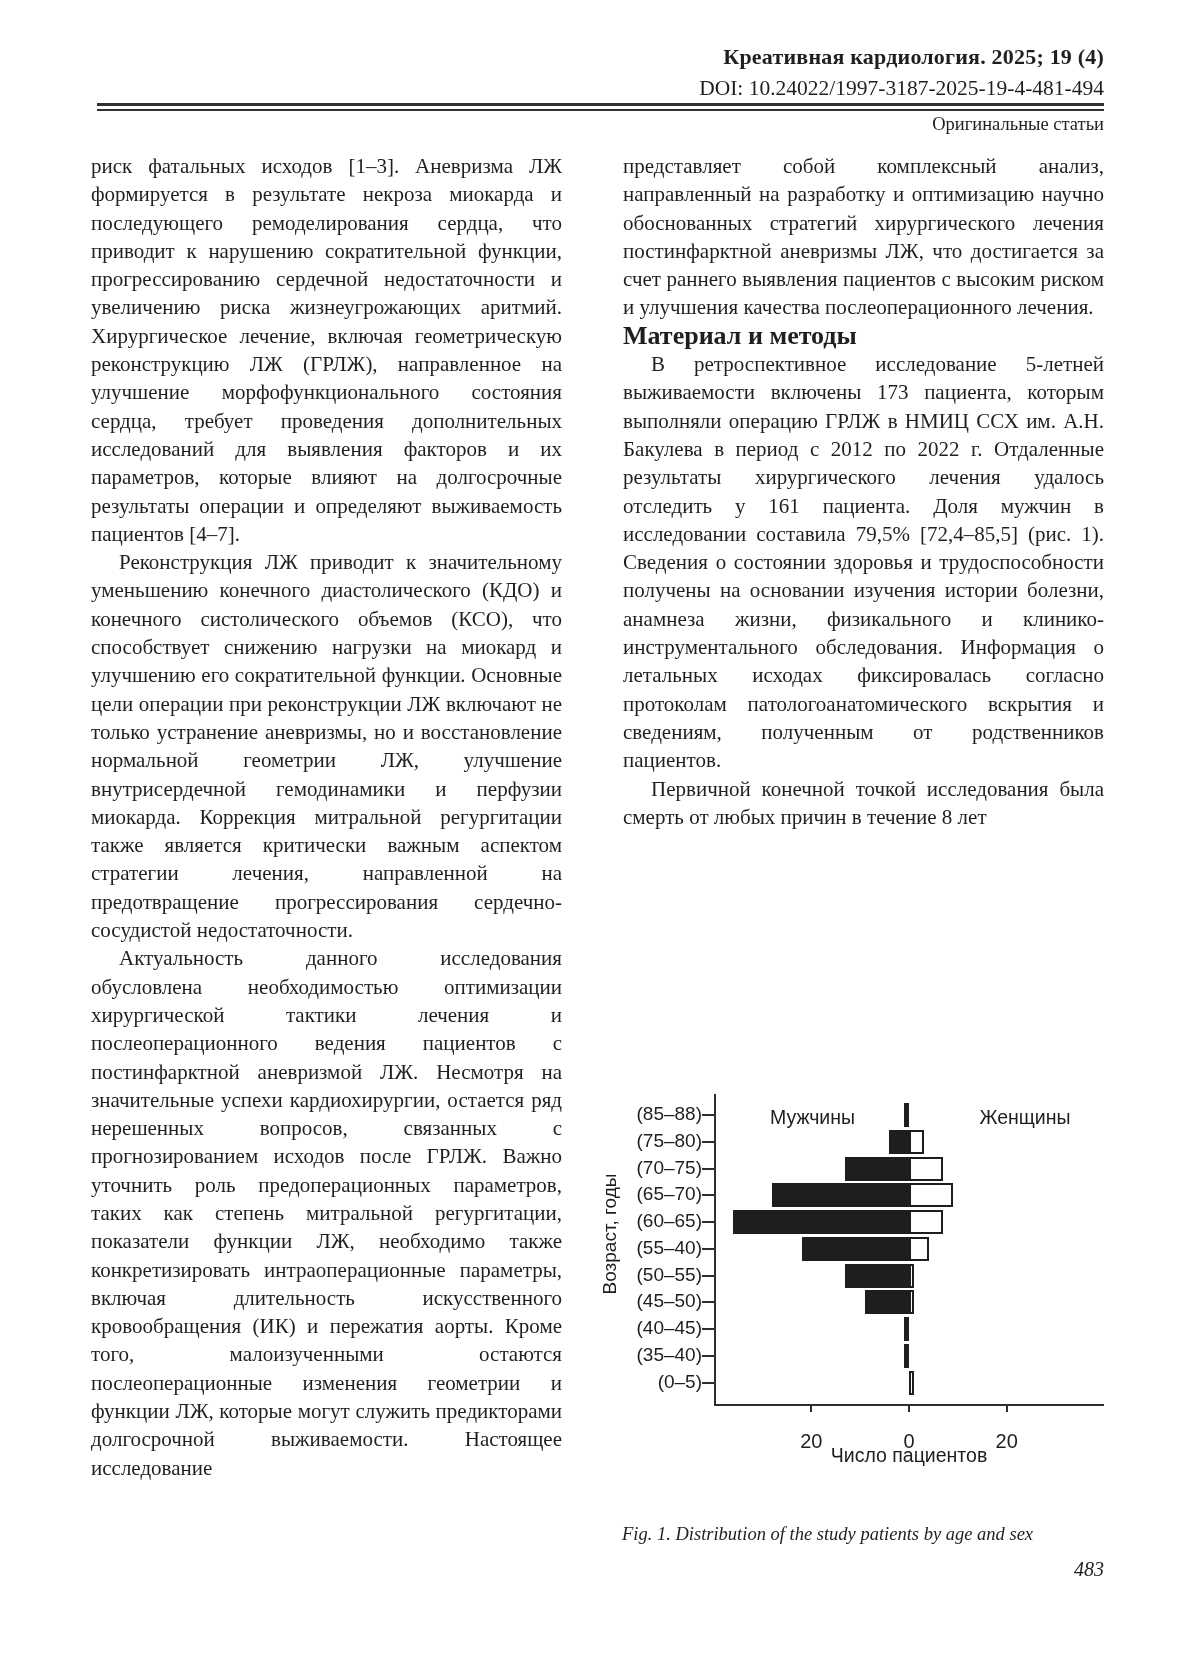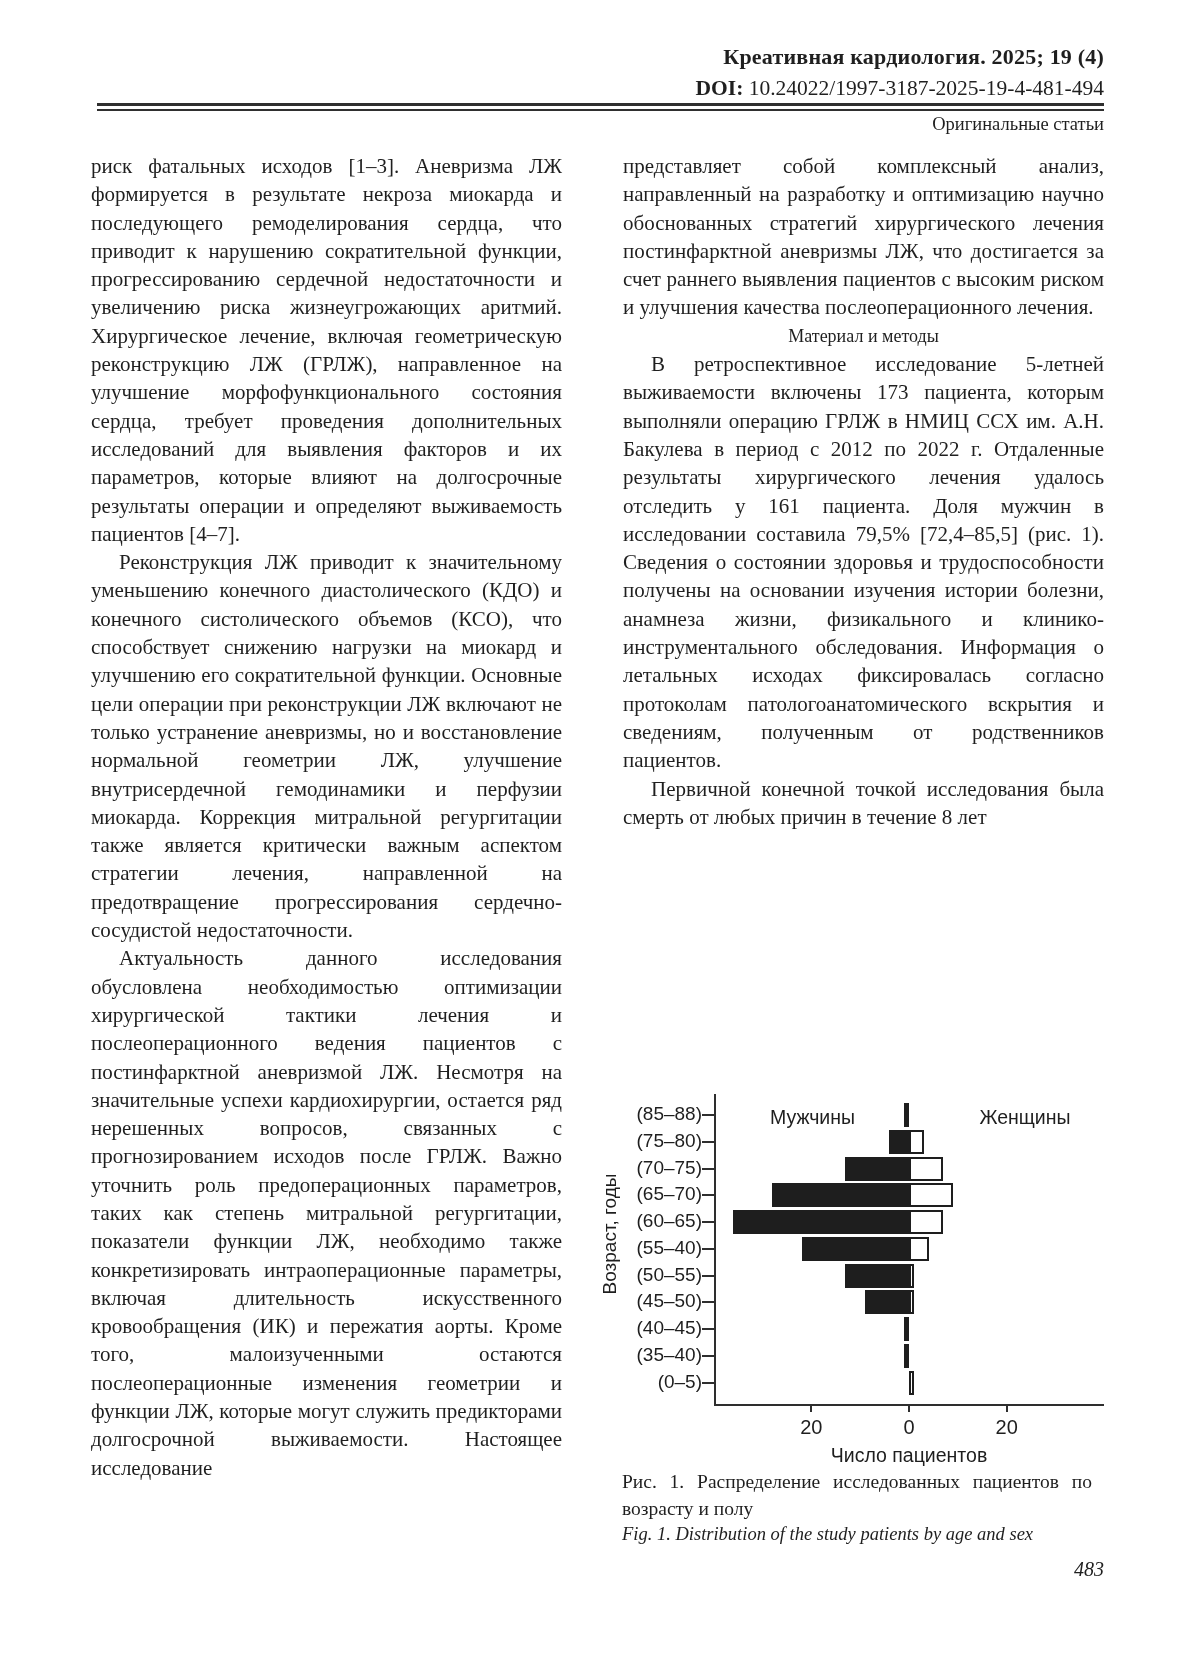--- a/index.html
+++ b/index.html
@@ -11,53 +11,53 @@
   }
   
   .hdr-journal{
     position:absolute; top:44px; left:97px; width:1007px;
     text-align:right; font-weight:bold; font-size:22px; letter-spacing:.2px;
   }
   .hdr-doi{
     position:absolute; top:76px; left:97px; width:1007px;
     text-align:right; font-size:21.5px;
   }
-  .hdr-doi b{font-weight:bold;}
+  .hdr-doi b{font-weight:normal;}
   .hdr-rule{
     position:absolute; top:103px; left:97px; width:1007px; height:3px;
     border-top:3px solid #2f2f2f; border-bottom:2px solid #2f2f2f;
   }
   .hdr-section{
     position:absolute; top:114px; left:97px; width:1007px;
     text-align:right; font-size:18.5px;
   }
   
   .col{
     position:absolute; top:152px;
     font-size:21px; line-height:28.3px; text-align:justify;
   }
   .col-left{left:91px; width:471px;}
   .col-right{left:623px; width:481px;}
   p.para{margin:0; padding:0;}
   p.para.indent{text-indent:28px;}
   .mid-heading{
-    margin:24px 0 17px 0; text-align:center; font-weight:normal; font-size:18px;
+    margin:24px 0 17px 0; font-weight:bold; font-size:26px;
     text-indent:0;
   }
   
   .chart{
     position:absolute; left:590px; top:1040px; width:514px; height:424px;
     font-family:"Liberation Sans", sans-serif; color:#1e1e1e;
   }
   .chart .abs{position:absolute;}
   .axis-line{background:#2e2e2e;}
   .bar-male{background:#1e1e1e;}
   .bar-female{background:#ffffff; border:2px solid #1e1e1e; box-sizing:border-box;}
   .ytick-label{font-size:19px; text-align:right; white-space:nowrap;}
-  .xtick-label{font-size:20px; text-align:center;}
+  .xtick-label{font-size:20px; text-align:center;margin-top:14px;}
   .legend-label{font-size:19.5px; text-align:center; white-space:nowrap;}
   .xaxis-title{font-size:19.5px; text-align:center;}
   .yaxis-title{
     font-size:19px; text-align:center; width:200px;
     transform:rotate(-90deg);
   }
   
   .caption-ru{
     position:absolute; left:622px; top:1468px; width:470px;
     font-size:19.5px; line-height:27px; text-align:justify;
@@ -149,17 +149,16 @@
       <div class="abs axis-line" style="left: 220.3px; top: 364px; width: 2px; height: 8px;"></div>
       <div class="abs xtick-label" style="left: 191.3px; top: 376px; width: 60px;">20</div>
       <div class="abs axis-line" style="left: 318px; top: 364px; width: 2px; height: 8px;"></div>
       <div class="abs xtick-label" style="left: 289px; top: 376px; width: 60px;">0</div>
       <div class="abs axis-line" style="left: 415.7px; top: 364px; width: 2px; height: 8px;"></div>
       <div class="abs xtick-label" style="left: 386.7px; top: 376px; width: 60px;">20</div>
       <div class="abs xaxis-title" style="left: 199px; top: 404px; width: 240px;">Число пациентов</div>
       <div class="abs yaxis-title" style="left: -80px; top: 183px;">Возраст, годы</div>
     </div>
 
-  <div class="caption-ru">Рис. 1. Распределение исследованных пациентов по возрасту и полу</div>
   <div class="caption-en">Fig. 1. Distribution of the study patients by age and sex</div>
 
   <div class="page-number">483</div>
 </div>
 
 </body></html>

